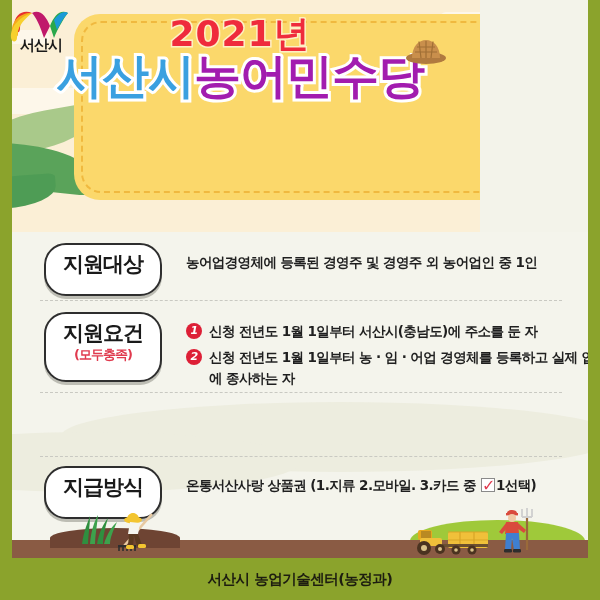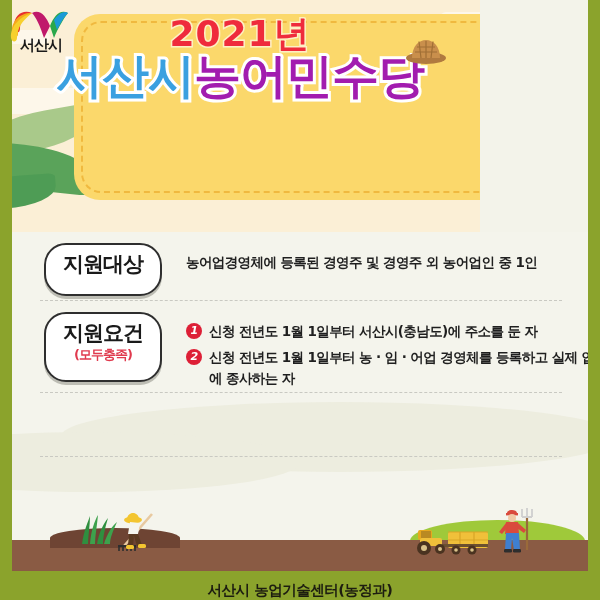--- a/index.html
+++ b/index.html
@@ -176,23 +176,23 @@
     position: absolute; left: 0; top: 540px; width: 600px; height: 36px;
     background: #8a5b44;
   }
   .green-hill {
     position: absolute; background: #9fc93a; border-radius: 50% 50% 0 0;
   }
   .mound {
     position: absolute; background: #6e4433; border-radius: 50% 50% 0 0;
   }
   .footer {
-    position: absolute; left: 0; bottom: 0; width: 600px; height: 29px;
+    position: absolute; left: 0; bottom: 0; width: 600px; height: 42px;
     background: #8ba32c;
-    display: flex; align-items: flex-end; justify-content: center;
+    display: flex; align-items: center; justify-content: center;
     color: #1d1d10; font-size: 14.5px; font-weight: 700; letter-spacing: -0.5px;
   }
   .side-bar { position: absolute; top: 0; width: 12px; height: 600px; background: #8ba32c; }
 
   
   .logo { position: absolute; left: 8px; top: 4px; width: 66px; height: 52px; z-index: 7; }
   .logo-text {
     position: absolute; left: 8px; top: 36px; width: 66px;
     text-align: center; font-size: 15px; font-weight: 700; color: #1a1a1a;
     letter-spacing: -1px; z-index: 8;
@@ -269,20 +269,28 @@
       <div class="num-line">
         <span class="badge">2</span>
         <span class="num-text">신청 전년도 1월 1일부터 농 · 임 · 어업 경영체를 등록하고 실제 업에 종사하는 자</span>
       </div>
     </div>
   </div>
   <div class="divider" style="top:392px;"></div>
 
   <div class="divider" style="top:456px;"></div>
 
+  <div class="row" style="top:466px;">
+    <div class="pill">
+      <span class="pl-main">지급방식</span>
+    </div>
+    <div class="desc">
+      <span>온통서산사랑 상품권 (1.지류   2.모바일.   3.카드  중 </span><span class="chk"></span><span>1선택)</span>
+    </div>
+  </div>
 
   <div class="green-hill" style="left:410px;top:520px;width:175px;height:42px;"></div>
   <div class="ground"></div>
   <div class="mound" style="left:50px;top:528px;width:130px;height:20px;"></div>
 
   <svg style="position:absolute;left:78px;top:514px;width:46px;height:30px;" viewBox="0 0 46 30">
     <path d="M4 30 C6 16,10 8,12 2 C12 12,10 22,10 30 Z" fill="#2f8f3f"></path>
     <path d="M12 30 C13 16,17 6,20 1 C19 12,17 22,17 30 Z" fill="#3da14c"></path>
     <path d="M19 30 C21 18,26 9,30 4 C27 14,25 23,25 30 Z" fill="#2f8f3f"></path>
     <path d="M26 30 C29 20,34 12,39 8 C35 17,32 24,32 30 Z" fill="#3da14c"></path>

